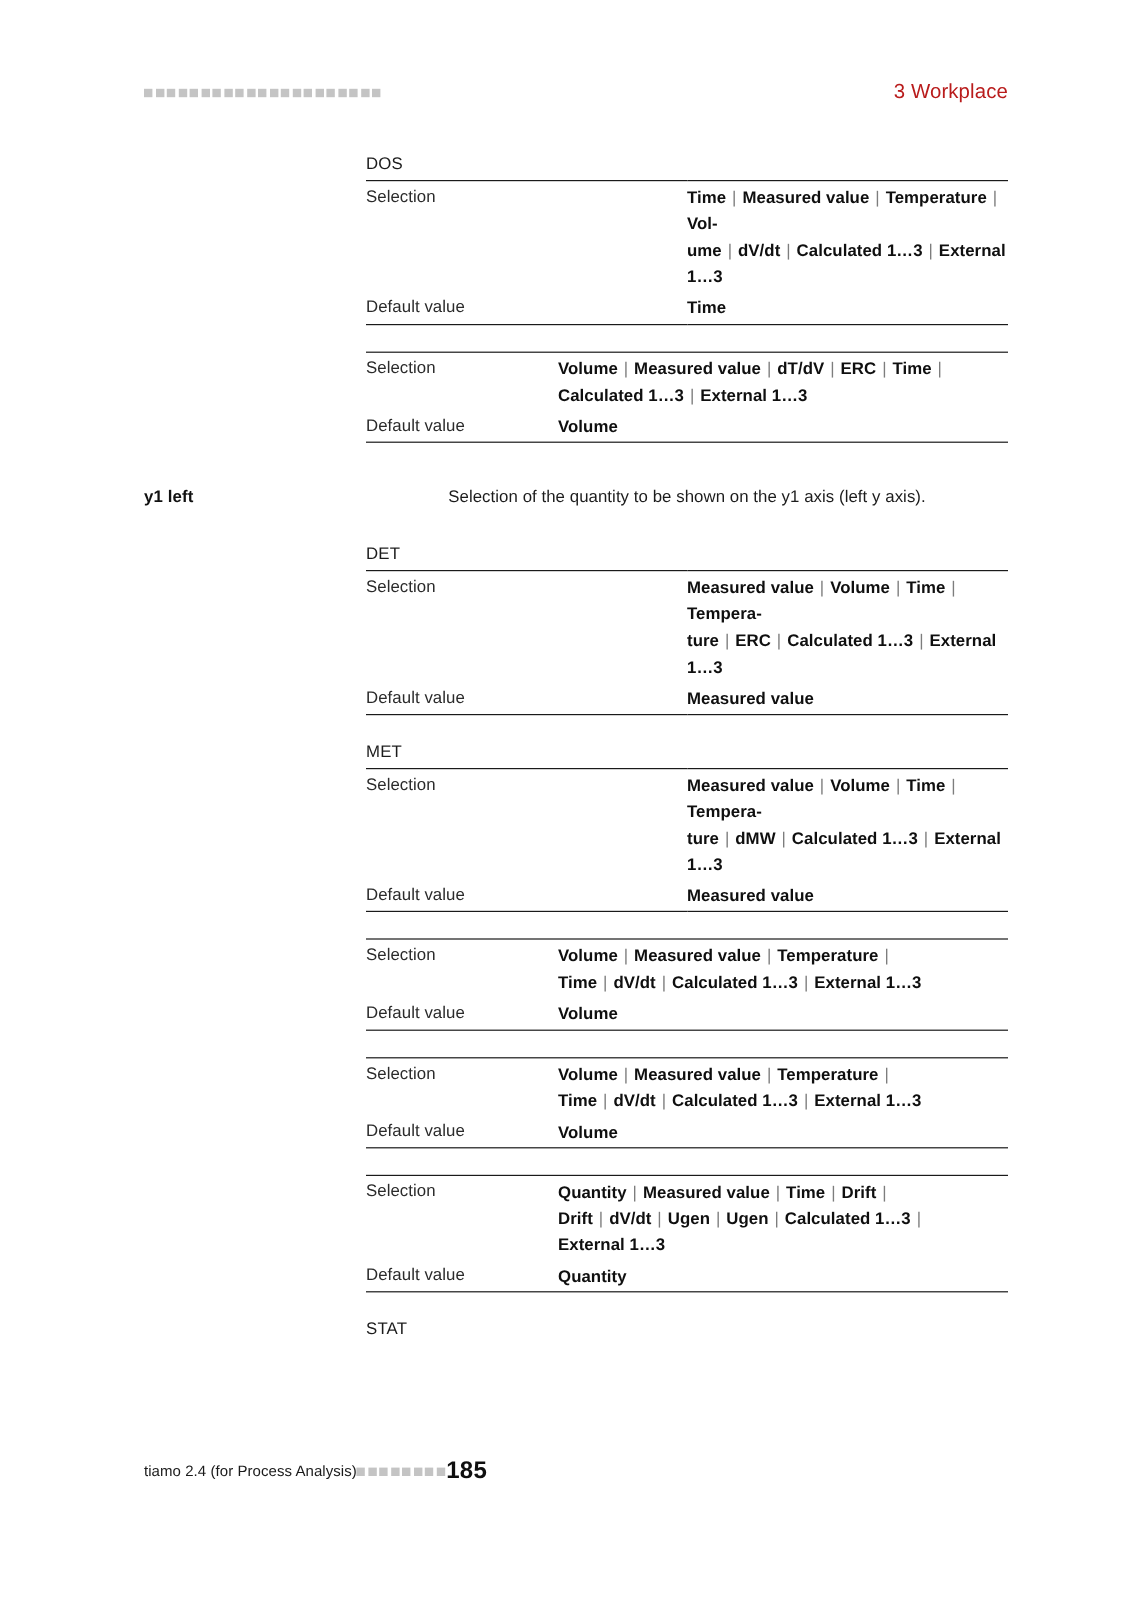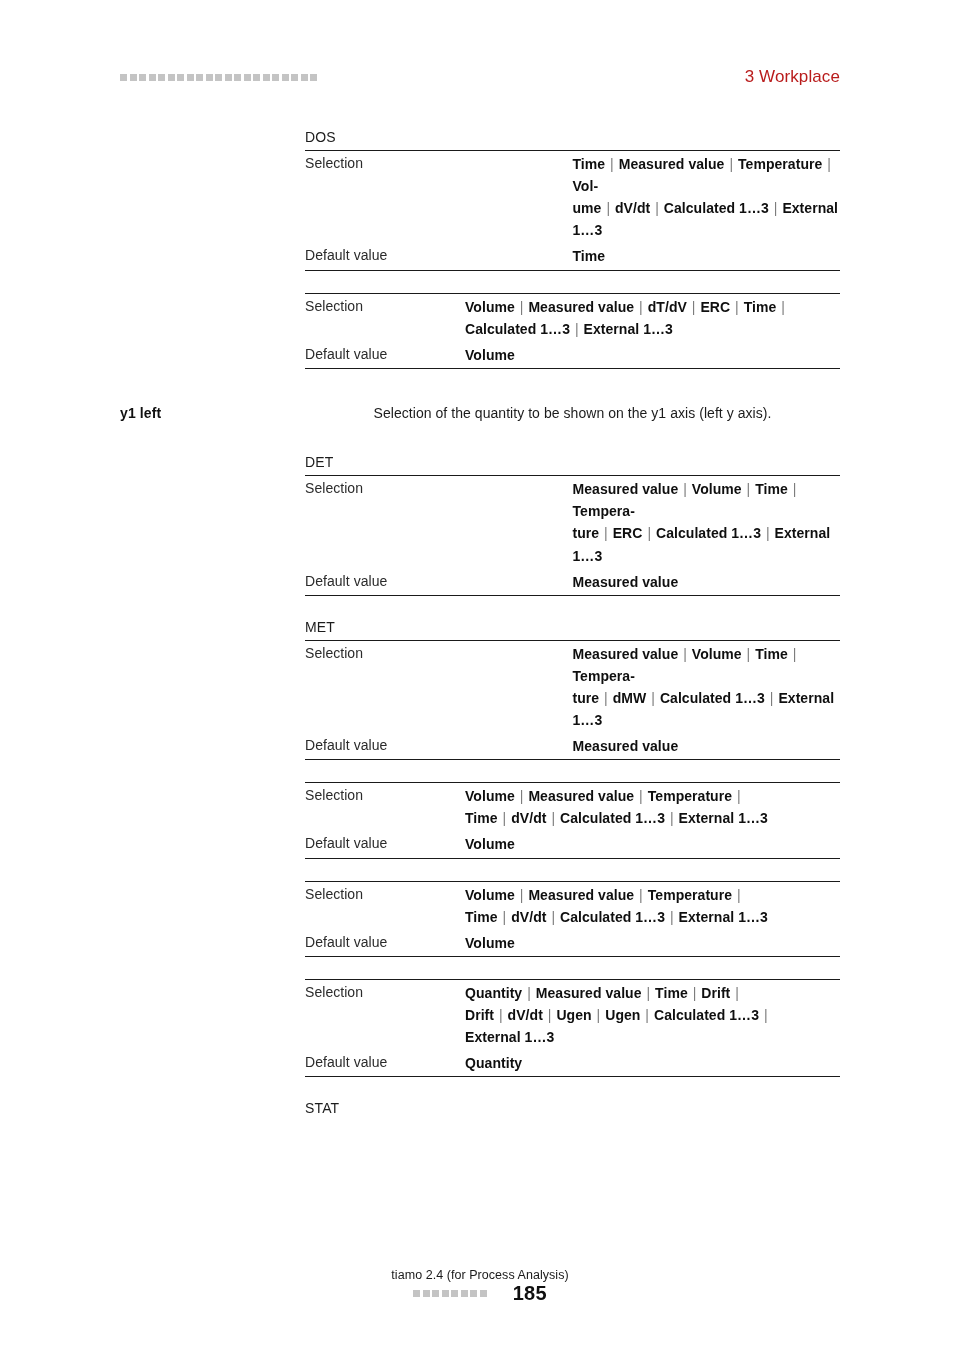--- a/index.html
+++ b/index.html
@@ -137,38 +137,37 @@
   }
 
   .spacer-sm { height: 22px; }
   .spacer-md { height: 30px; }
   .spacer-lg { height: 34px; }
 
   
   .page-footer {
     position: absolute;
     left: 120px;
-    top: 1268px;
+    top: 1213px;
     width: 720px;
     height: 26px;
     display: flex;
     align-items: center;
-    justify-content: space-between;
-    flex-direction: column;
+    justify-content: flex-start;
   }
   .footer-title {
     font-size: 12.5px;
     color: #1a1a1a;
     letter-spacing: 0.05px;
     white-space: nowrap;
   }
   .footer-right {
     display: flex;
     align-items: center;
-    gap: 26px;
+    gap: 1px;
   }
   .page-number {
     font-size: 20px;
     font-weight: bold;
     color: #0f0f0f;
     letter-spacing: 0.2px;
   }
 </style>
 </head>
 <body>

